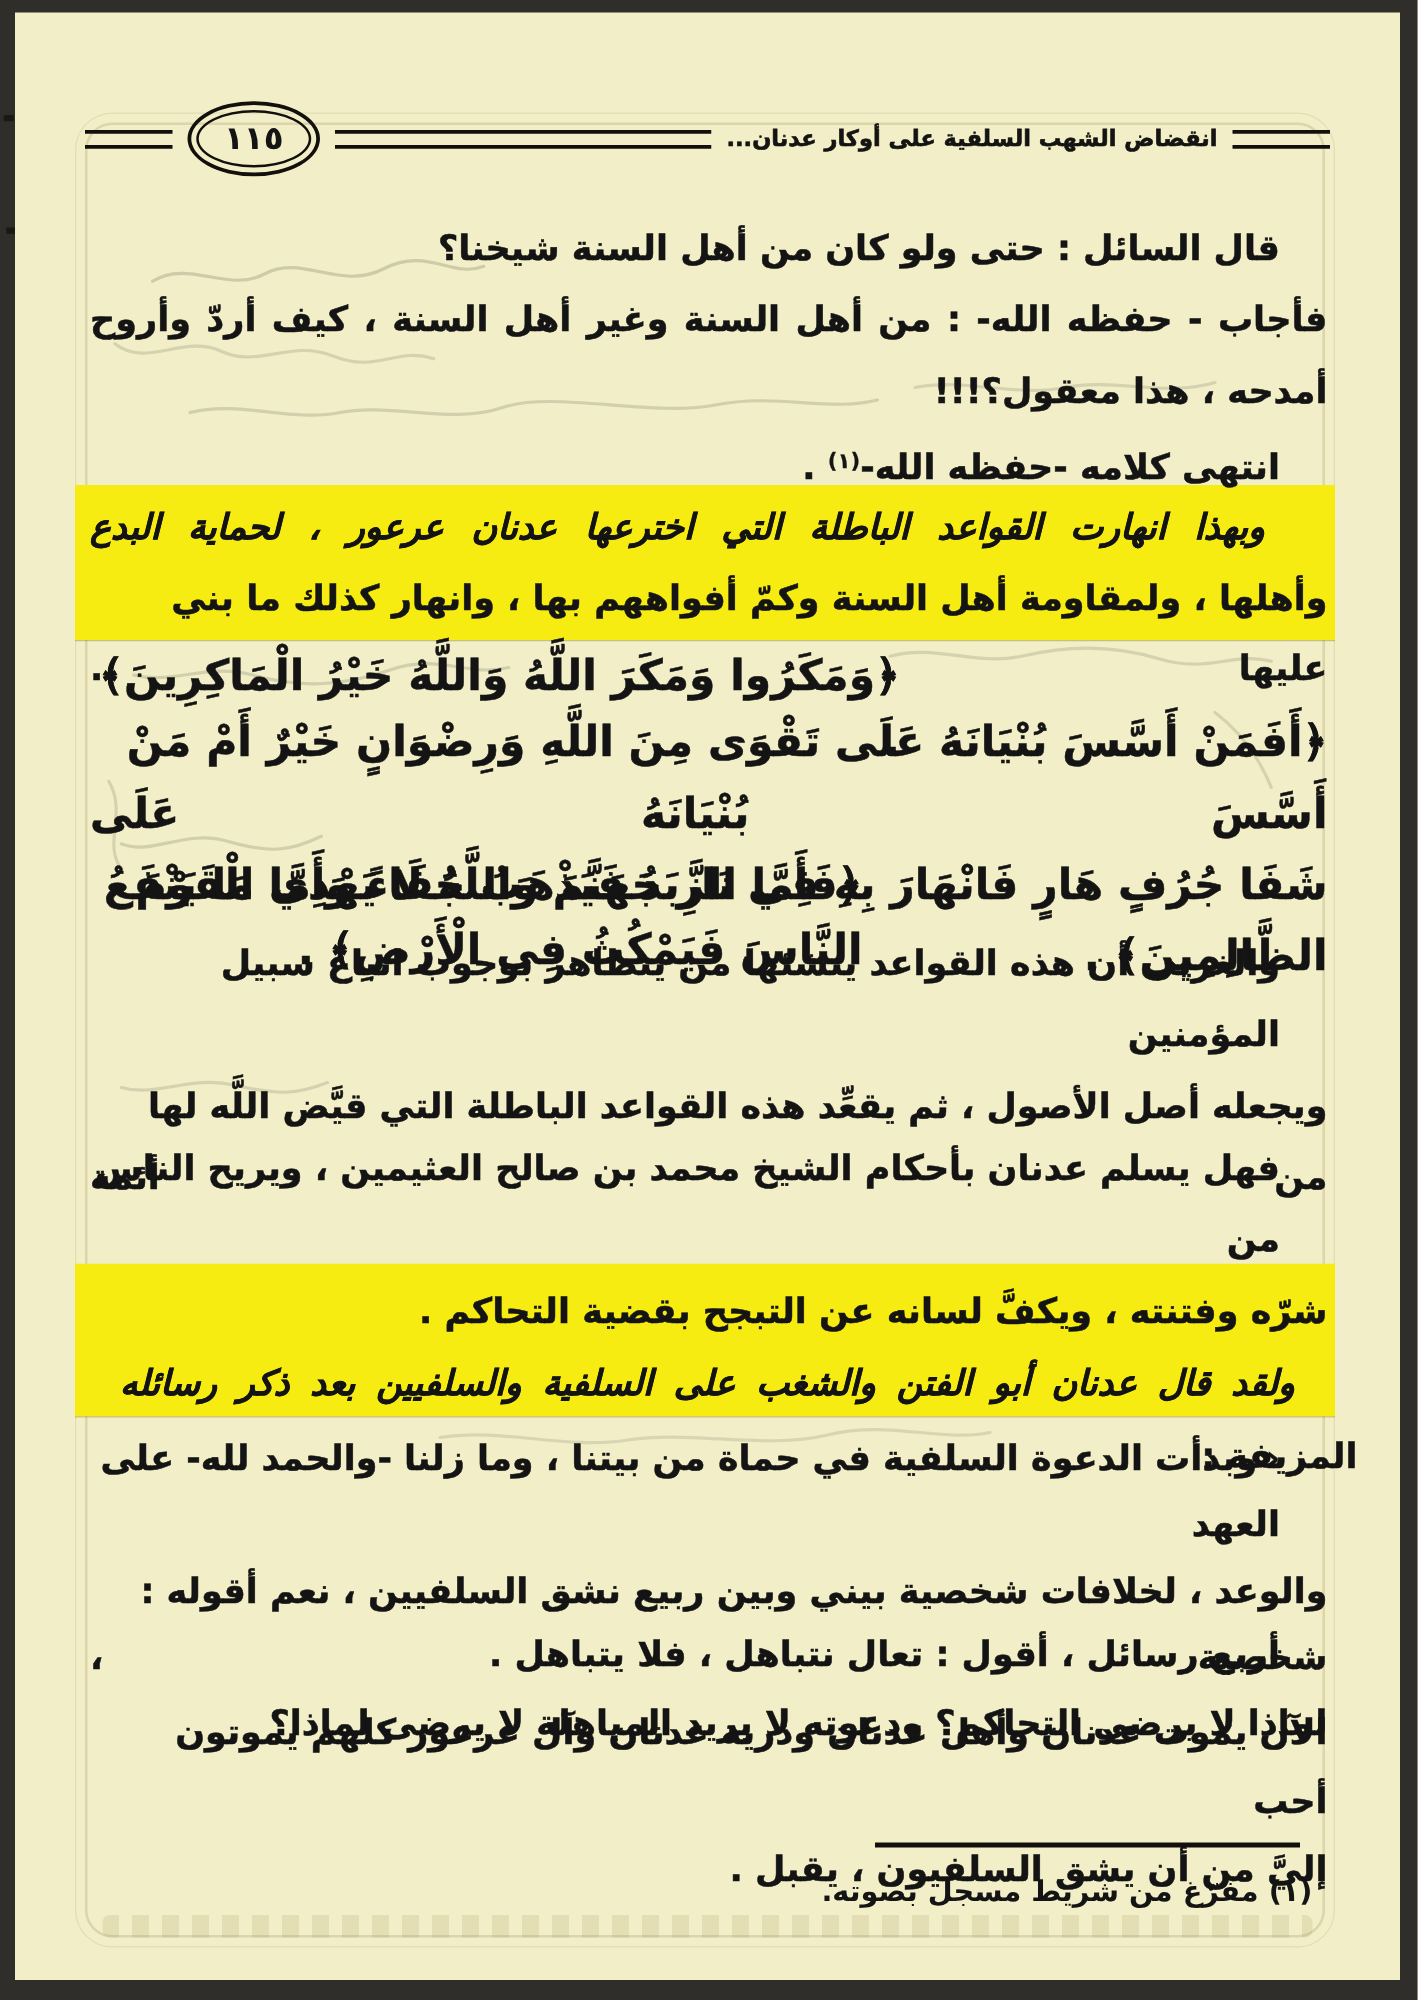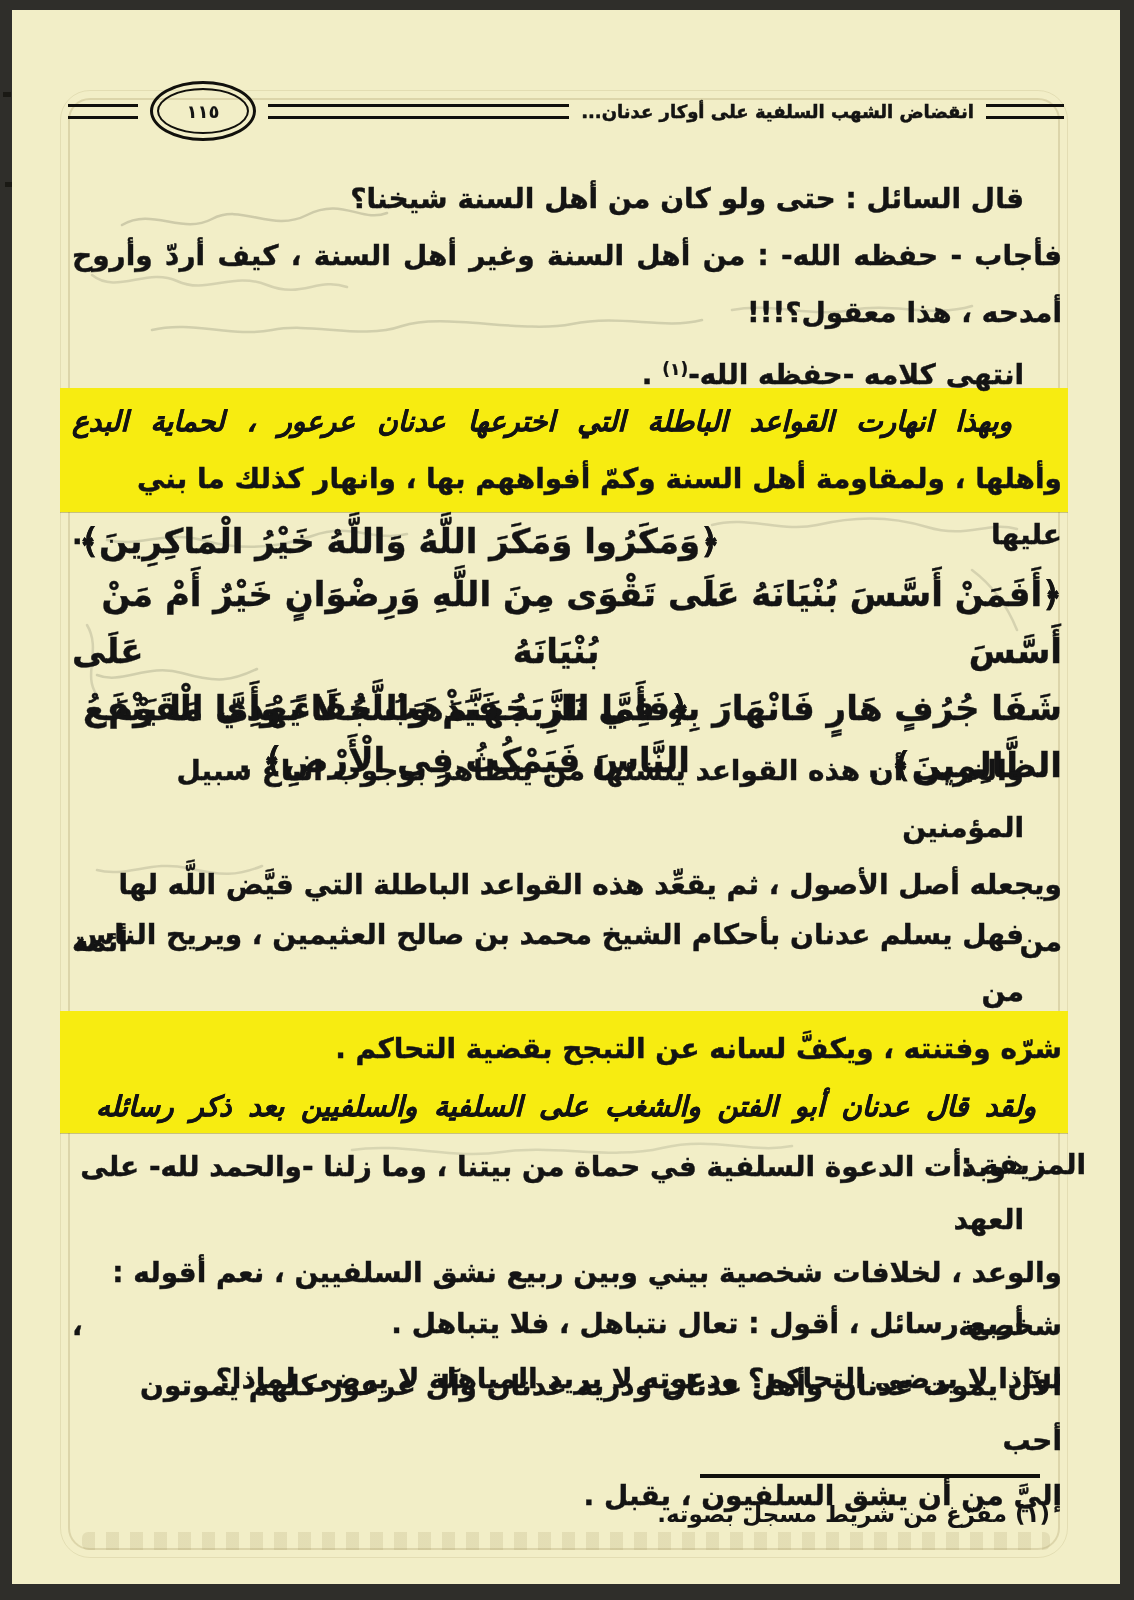--- a/index.html
+++ b/index.html
@@ -44,21 +44,21 @@
     font-size:18px;letter-spacing:.5px;white-space:nowrap;
     -webkit-text-stroke:.5px #11100c;
   }
   .page-badge{
     width:100px;height:54px;border:3px solid #11100c;border-radius:50%;
     display:flex;align-items:center;justify-content:center;flex:0 0 auto;
   }
   .page-badge-inner{
     width:88px;height:42px;border:2.5px solid #11100c;border-radius:50%;
     display:flex;align-items:center;justify-content:center;
-    font-size:18px;
+    font-size:26px;
   }
 
   
   .tb{ 
     position:absolute;left:60px;width:990px;
     font-size:28px;line-height:57px;
     -webkit-text-stroke:.4px #141414;
   }
   .tb div{min-height:57px;text-align:right;}
   .jl{text-align:justify;text-align-last:justify;text-justify:inter-word;}

